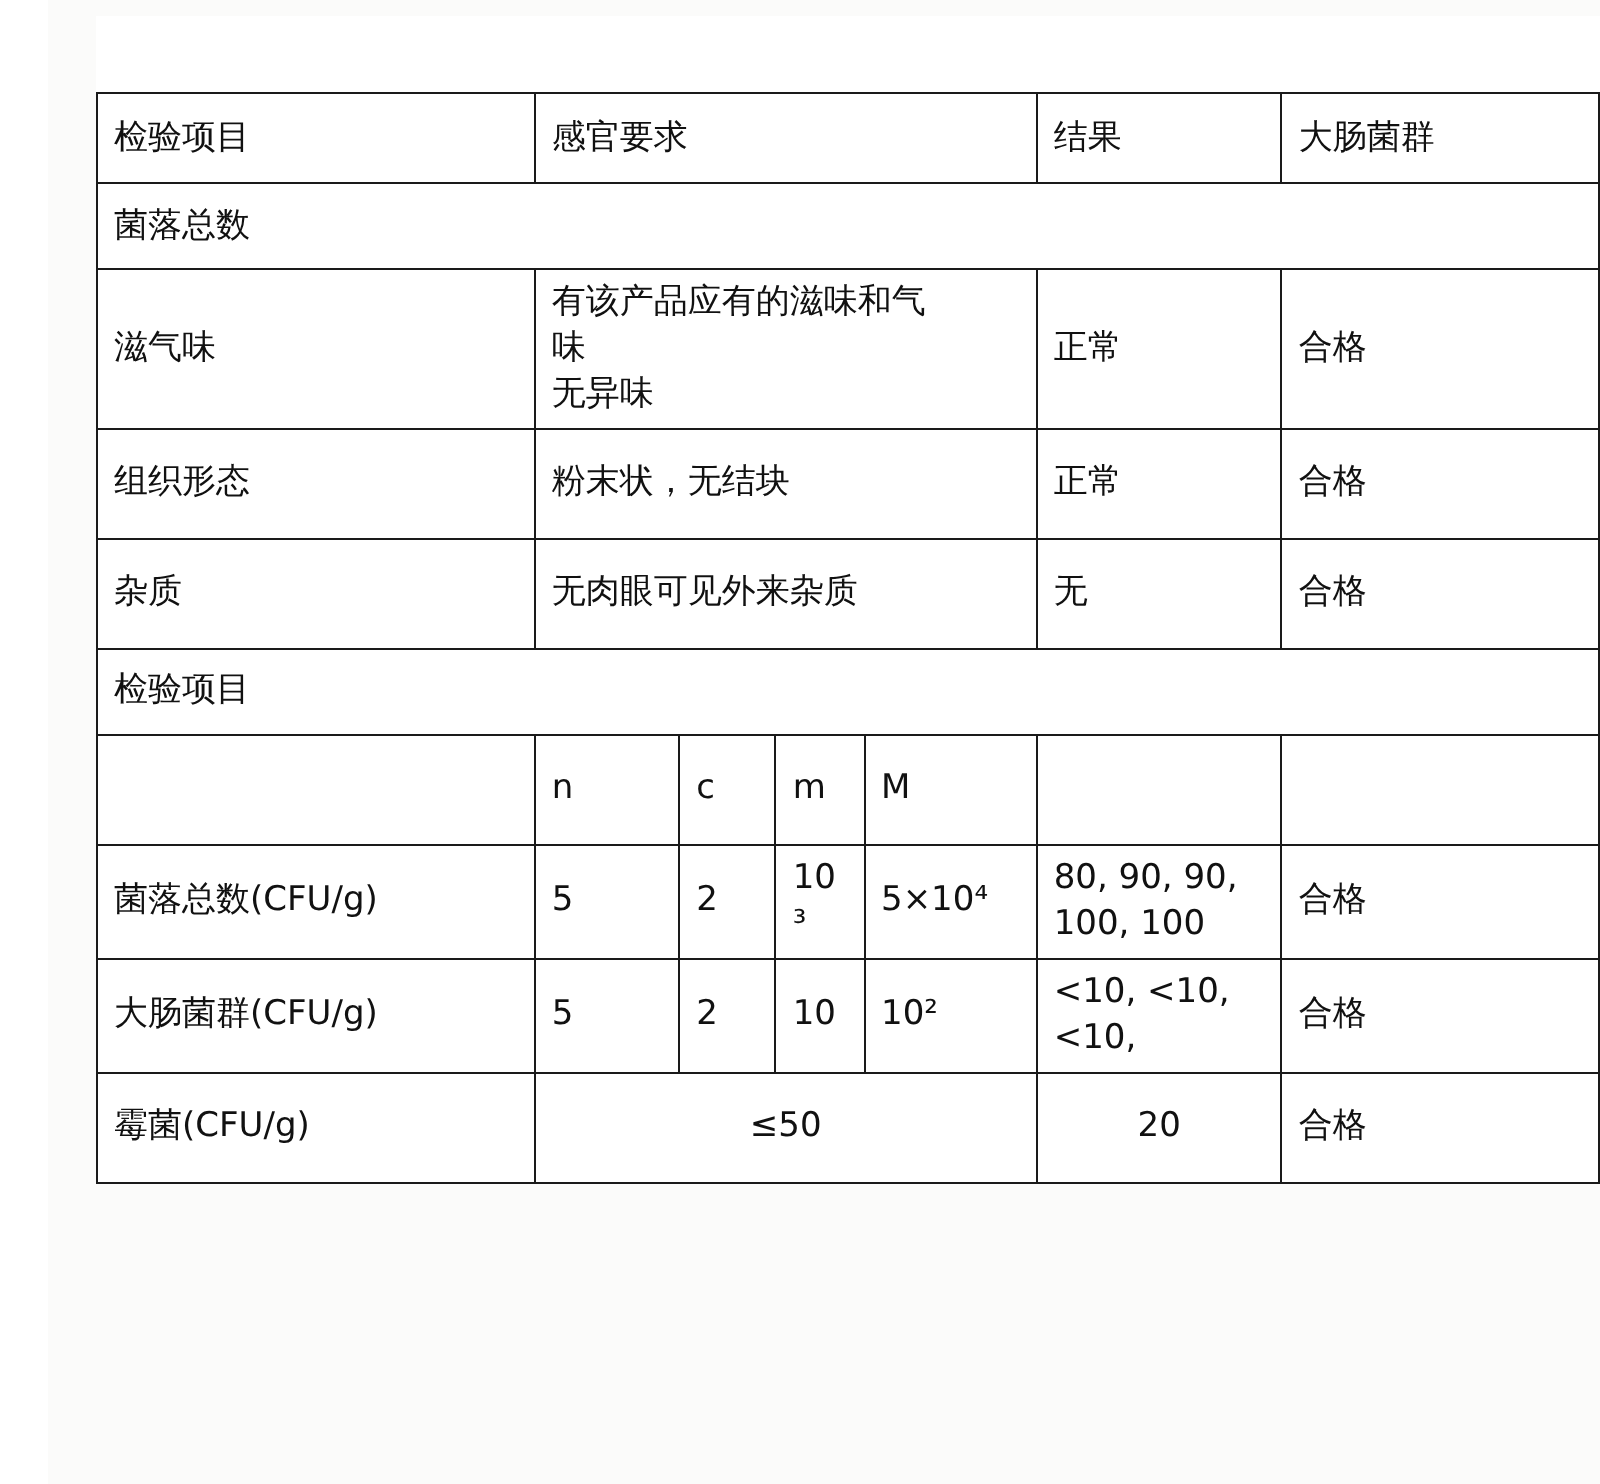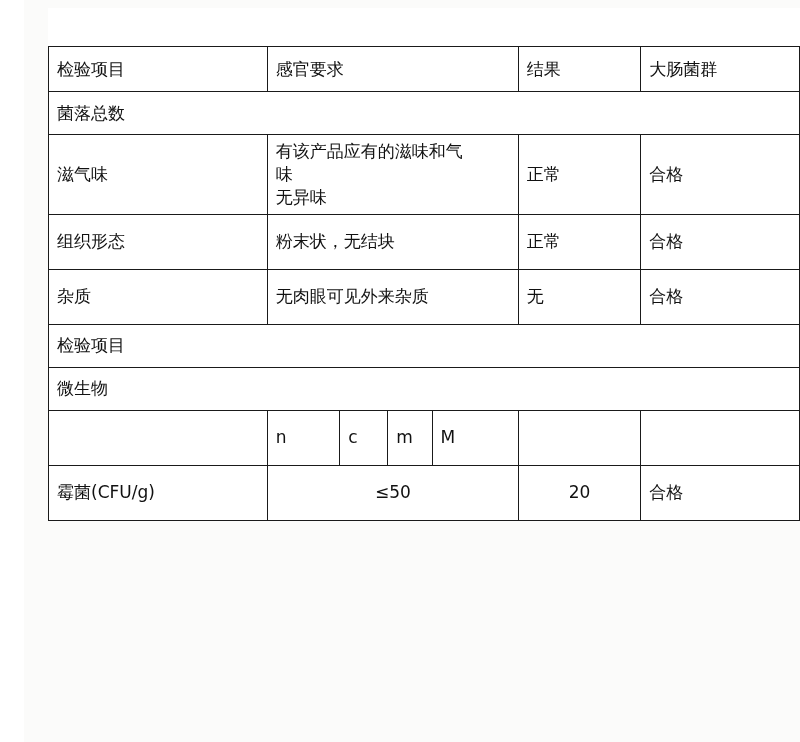--- a/index.html
+++ b/index.html
@@ -125,35 +125,56 @@
           <td colspan="4">无肉眼可见外来杂质</td>
           <td>无</td>
           <td>合格</td>
         </tr>
 
         <tr class="section">
           <td colspan="7">检验项目</td>
         </tr>
 
 
-        <tr class="section">
-          <td colspan="7">微生物</td>
-        </tr>
 
         <tr class="med">
           <td></td>
           <td>n</td>
           <td>c</td>
           <td>m</td>
           <td>M</td>
           <td></td>
           <td></td>
         </tr>
 
+        <tr class="med">
+          <td>菌落总数(CFU/g)</td>
+          <td>5</td>
+          <td>2</td>
+          <td>10³</td>
+          <td>5×10⁴</td>
+          <td class="small-res">
+            <span class="line2">80, 90, 90,</span>
+            <span class="line2">100, 100</span>
+          </td>
+          <td>合格</td>
+        </tr>
 
+        <tr class="med">
+          <td>大肠菌群(CFU/g)</td>
+          <td>5</td>
+          <td>2</td>
+          <td>10</td>
+          <td>10²</td>
+          <td class="small-res">
+            <span class="line2">&lt;10,  &lt;10,</span>
+            <span class="line2">&lt;10,</span>
+          </td>
+          <td>合格</td>
+        </tr>
 
         <tr class="med">
           <td>霉菌(CFU/g)</td>
           <td colspan="4" class="slash">≤50</td>
           <td class="num-center">20</td>
           <td>合格</td>
         </tr>
 
       </tbody>
     </table>

